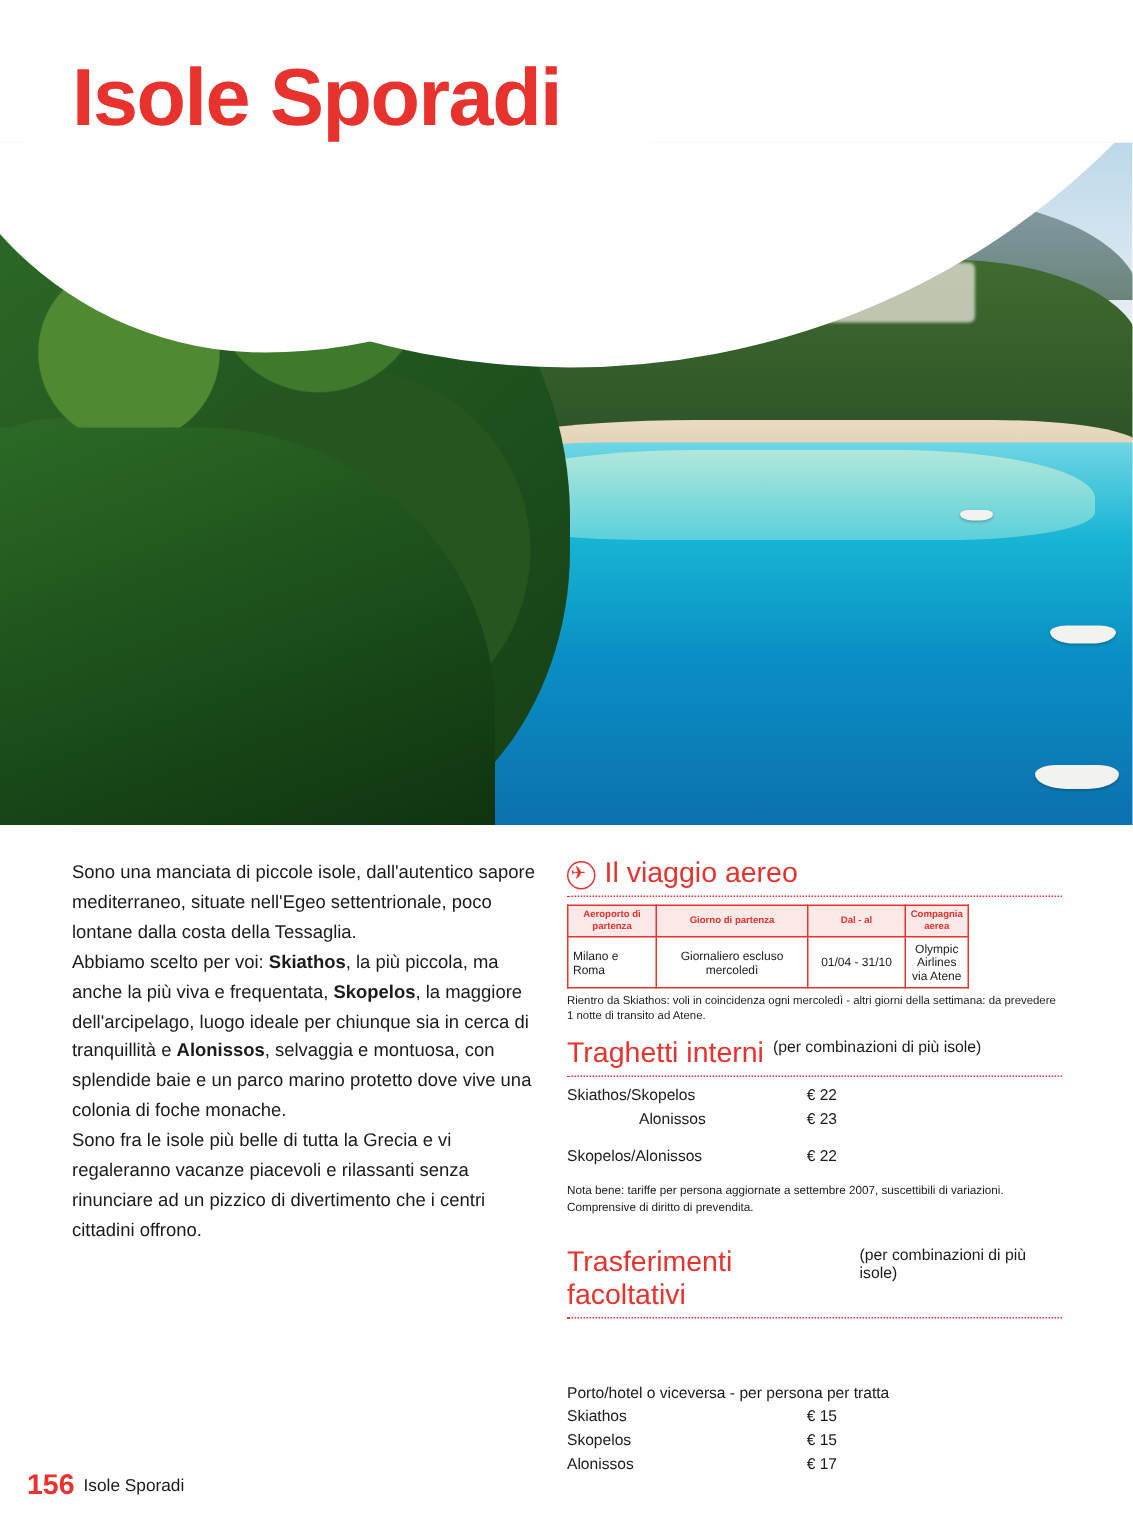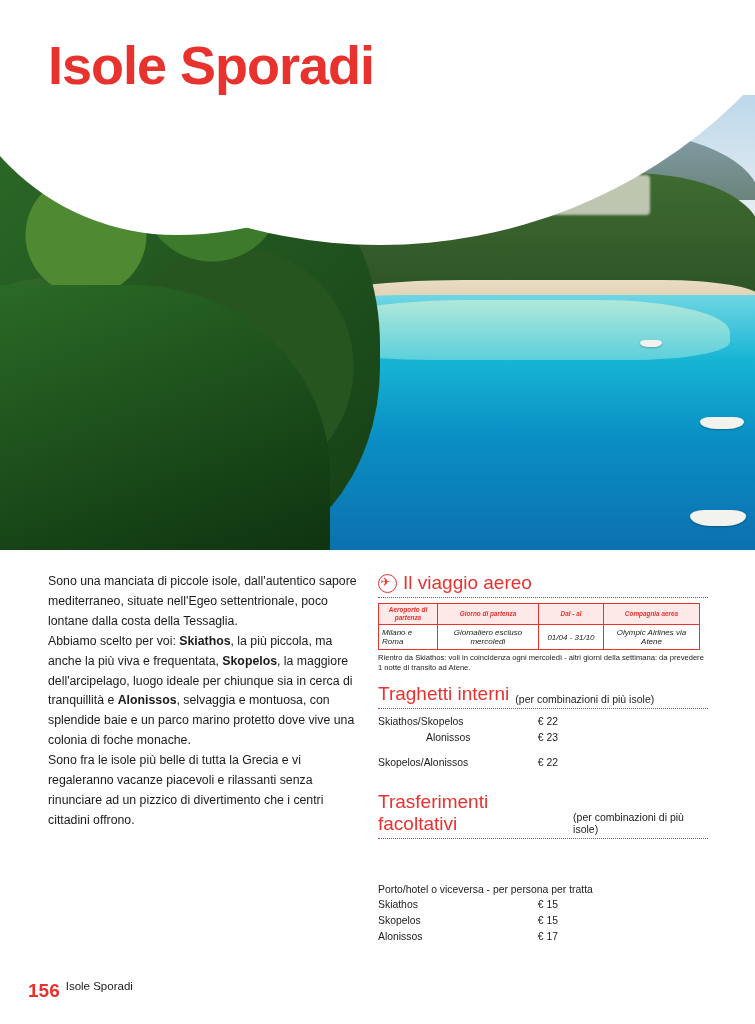--- a/index.html
+++ b/index.html
@@ -147,21 +147,21 @@
   .col-left p { margin: 0 0 0 0; }
   .col-right {
     position: absolute;
     left: 378px;
     top: 572px;
     width: 330px;
     color: #1b1b1b;
   }
   .sec-head {
     display: flex;
-    align-items: flex-end;
+    align-items: flex-start;
     gap: 6px;
     color: #e8322e;
     font-size: 19px;
     border-bottom: 1px dotted #e8322e;
     padding-bottom: 3px;
     margin-bottom: 5px;
   }
   .sec-head .sub {
     font-size: 10.5px;
     color: #1b1b1b;
@@ -179,23 +179,22 @@
     content: "\2708";
     position: absolute;
     left: 1.5px; top: -1px;
     font-size: 12px;
     color: #e8322e;
     line-height: 17px;
   }
   
   table.fly {
     border-collapse: collapse;
-    width: 322px;
+    width: 268px;
     font-size: 7.6px;
-    font-style: italic;
   }
   table.fly th {
     background: #fde9e7;
     color: #e8322e;
     border: 1px solid #e8322e;
     font-size: 6.4px;
     padding: 2px 2px;
     font-weight: bold;
     text-align: center;
     line-height: 1.25;
@@ -232,23 +231,22 @@
     font-size: 10.4px;
     margin-bottom: 2px;
     margin-top: 45px;
   }
   
   .footer {
     position: absolute;
     left: 18px;
     bottom: 22px;
     display: flex;
-    align-items: flex-start;
+    align-items: center;
     gap: 6px;
-    margin-left: 10px;
   }
   .folio {
     color: #e8322e;
     font-weight: bold;
     font-size: 19px;
   }
   .folio-label {
     font-size: 11.5px;
     color: #1b1b1b;
   }
@@ -327,20 +325,21 @@
   <div class="price-row">
     <span class="lbl ind">Alonissos</span>
     <span class="val">€ 23</span>
   </div>
   <div style="height:9px"></div>
   <div class="price-row">
     <span class="lbl">Skopelos/Alonissos</span>
     <span class="val">€ 22</span>
   </div>
 
+  <div class="note-2">Nota bene: tariffe per persona aggiornate a settembre 2007, suscettibili di variazioni. Comprensive di diritto di prevendita.</div>
 
   <div style="height:20px"></div>
 
   <div class="sec-head">
     <span>Trasferimenti facoltativi</span>
     <span class="sub">(per combinazioni di più isole)</span>
   </div>
 
   <div class="sub-line">Porto/hotel o viceversa - per persona per tratta</div>
 

